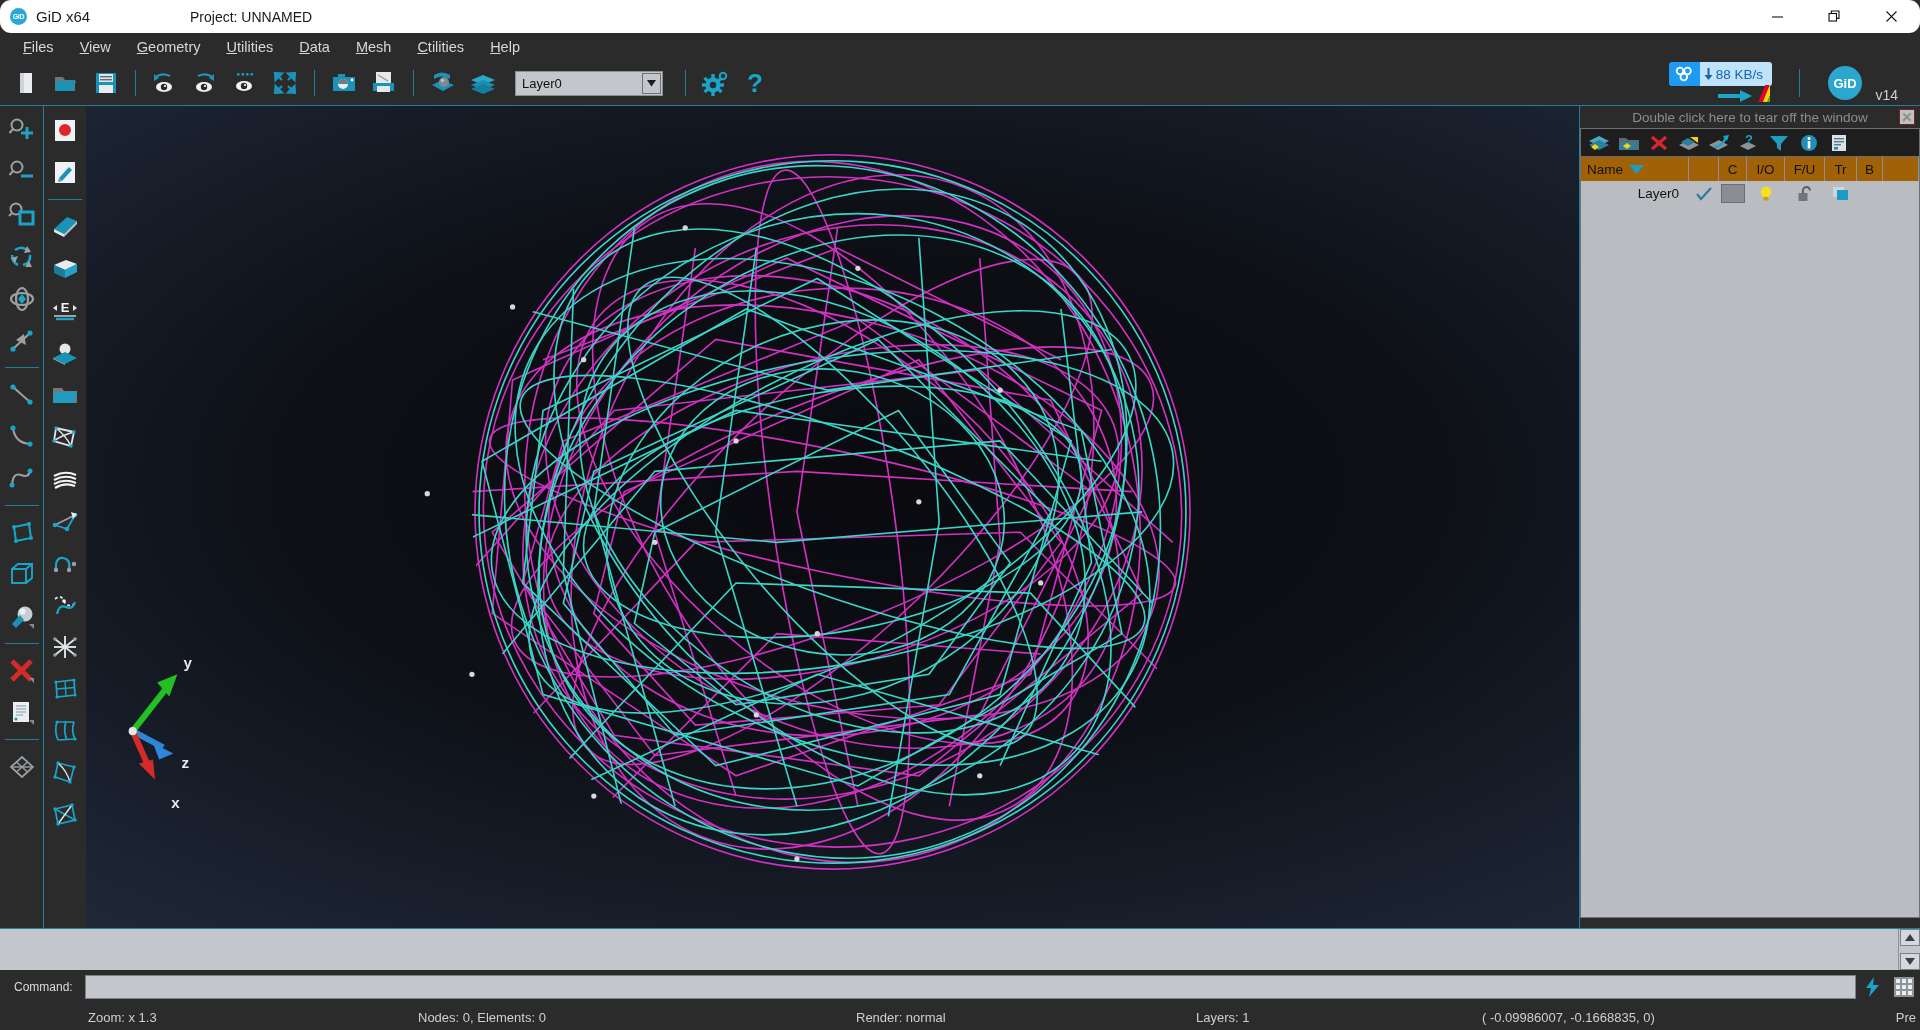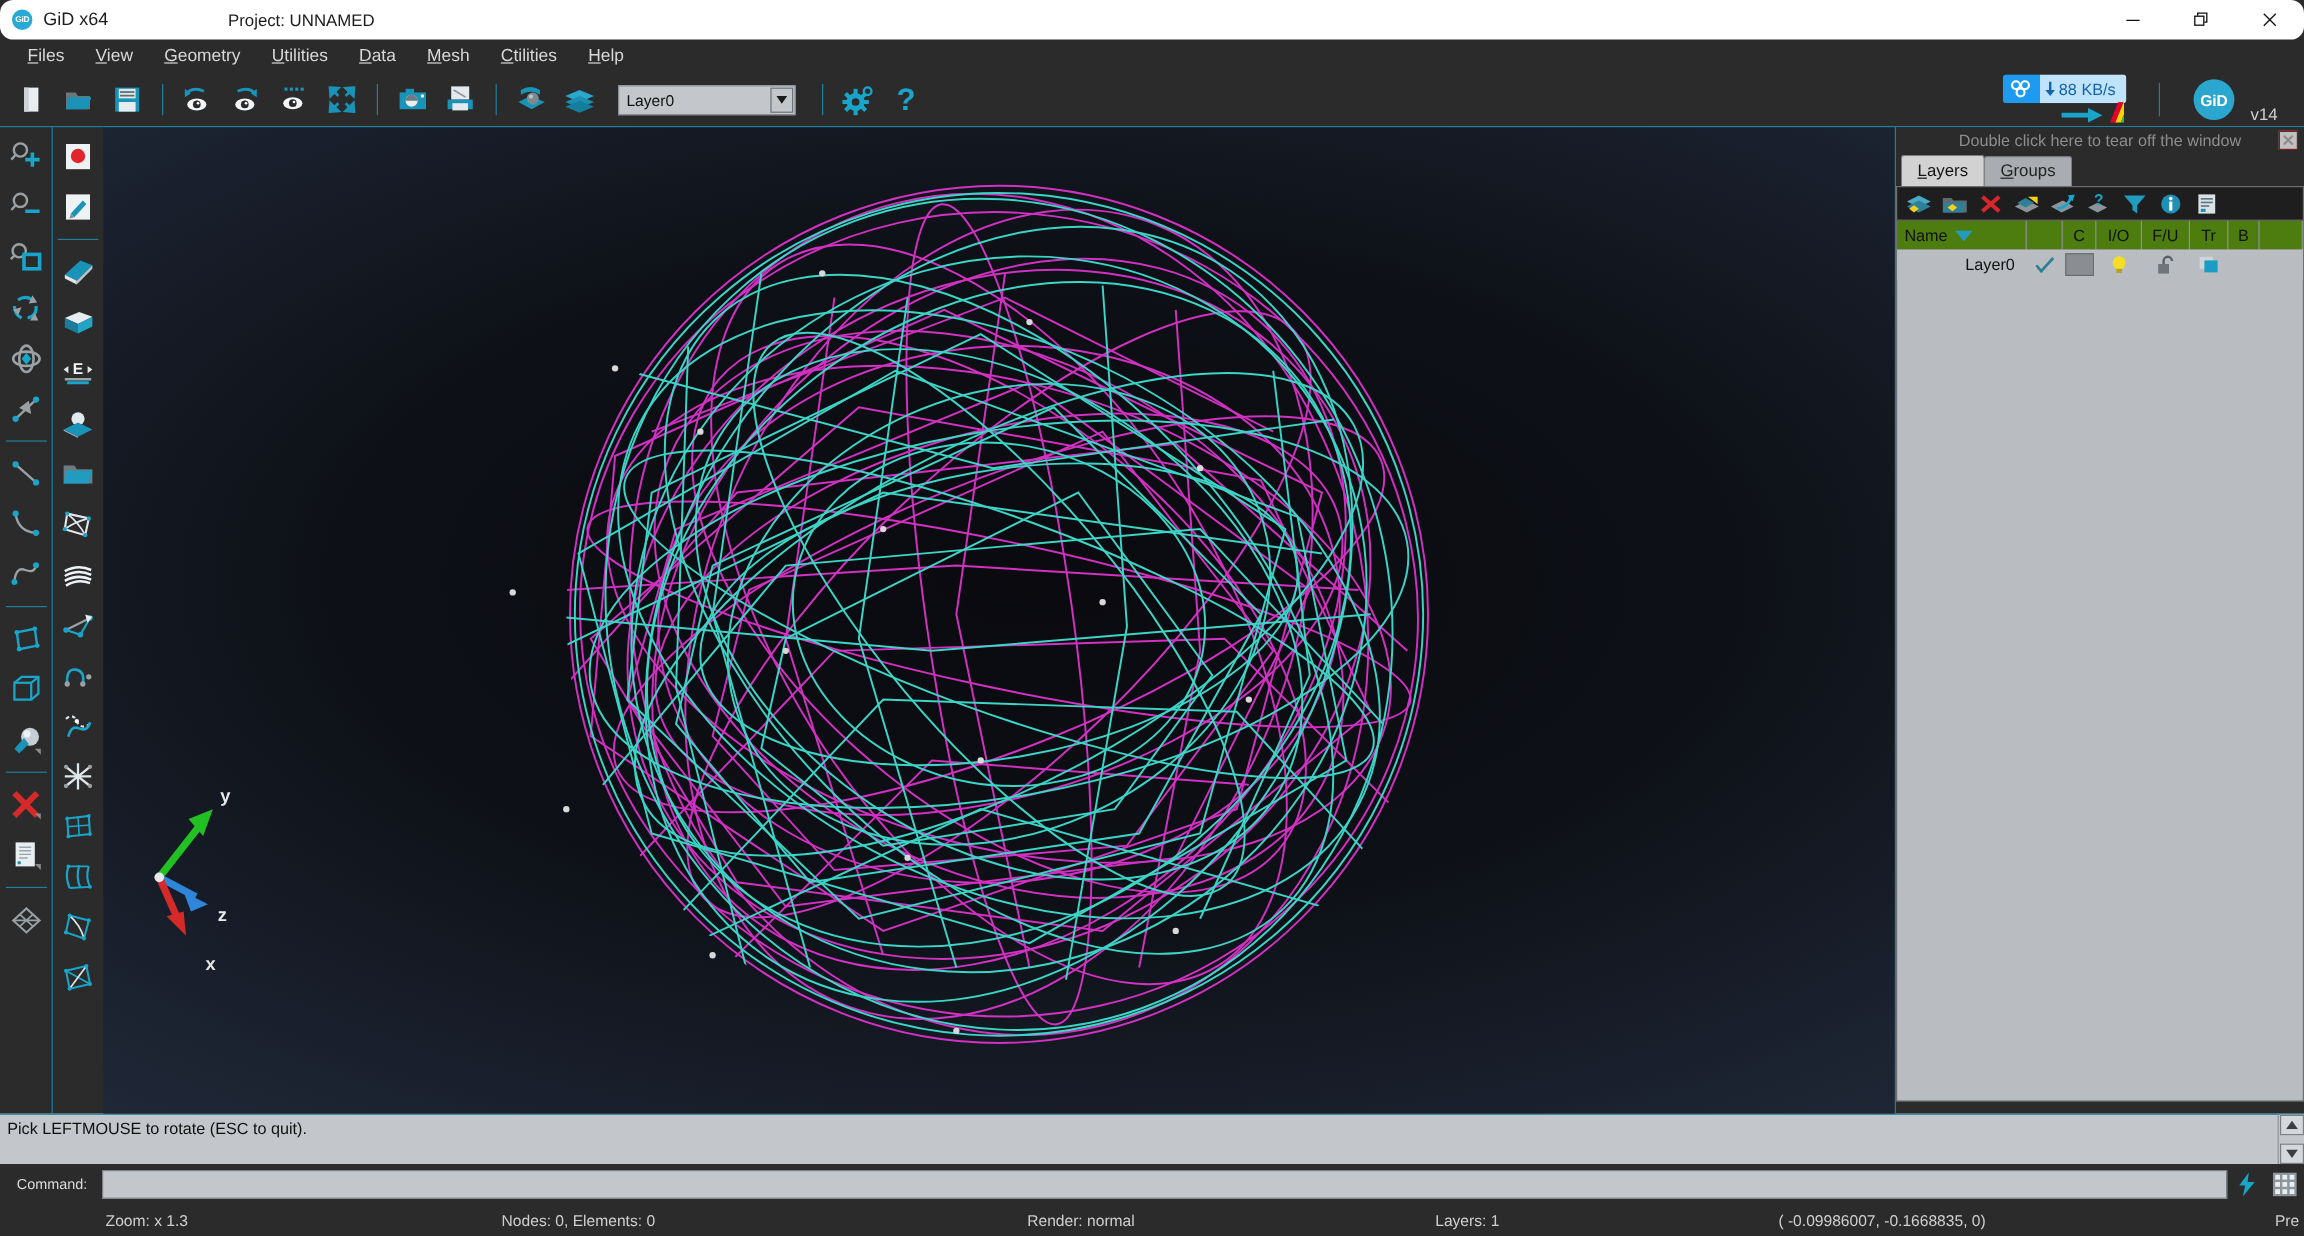--- a/index.html
+++ b/index.html
@@ -138,21 +138,21 @@
   .tab.inactive { background: #a9adb1; color: #232323; padding-top: 3px; }
   .tab u { text-decoration: underline; }
 
   .ltools {
     height: 29px; background: #1e1e1e; display: flex; align-items: center;
     padding-left: 4px; gap: 3px; border: 1px solid #6e6e6e;
   }
   .ltool { width: 27px; height: 25px; display: flex; align-items: center; justify-content: center; }
 
   .lheader {
-    display: flex; height: 24px; background: #4d7c0f; align-items: stretch;
+    display: flex; height: 24px; background: #a16207; align-items: stretch;
     border-left: 1px solid #6e7276; border-right: 1px solid #6e7276;
   }
   .hc {
     display: flex; align-items: center; justify-content: center;
     font-size: 13.5px; color: #111; border-right: 1px solid #8e9296;
   }
   .hc.name { width: 108px; justify-content: flex-start; padding-left: 6px; gap: 6px; }
 
   .lrow { display: flex; height: 25px; background: #b9bdc1; align-items: center; }
   .lcell { display: flex; align-items: center; justify-content: center; height: 25px; }
@@ -827,28 +827,20 @@
     </div>
 
     <div class="rpanel">
       <div class="tearoff">
         <span>Double click here to tear off the window</span>
         <div class="closebox">
           <span>✕</span>
         </div>
       </div>
 
-      <div class="tabs">
-        <div class="tab">
-          <u>L</u><span>ayers</span>
-        </div>
-        <div class="tab inactive">
-          <u>G</u><span>roups</span>
-        </div>
-      </div>
 
       <div class="ltools">
         <div class="ltool">
           <svg width="22" height="20" viewBox="0 0 22 20">
             <polygon points="1,8 11,3 21,8 11,13" fill="#4aa8c4"></polygon>
             <polygon points="1,12 11,7 21,12 11,17" fill="#2f7f99"></polygon>
             <polygon points="3,14 7,11 11,14 7,17" fill="#f2d21a"></polygon>
           </svg>
         </div>
         <div class="ltool">
@@ -967,21 +959,20 @@
           <div class="lcell" style="width:26px"></div>
           <div class="lcell" style="flex:1"></div>
         </div>
       </div>
       <div class="lfooter-pad"></div>
     </div>
   </div>
 
   <div class="console">
     <div class="console-text">
-      <div>Pick LEFTMOUSE to rotate (ESC to quit).</div>
     </div>
     <div class="console-scroll">
       <div class="sc-arrow">
         <svg width="10" height="7" viewBox="0 0 10 7">
             <polygon points="5,0 10,7 0,7" fill="#3b3f43"></polygon>
           </svg>
       </div>
       <div class="sc-arrow">
         <svg width="10" height="7" viewBox="0 0 10 7">
             <polygon points="0,0 10,0 5,7" fill="#3b3f43"></polygon>

